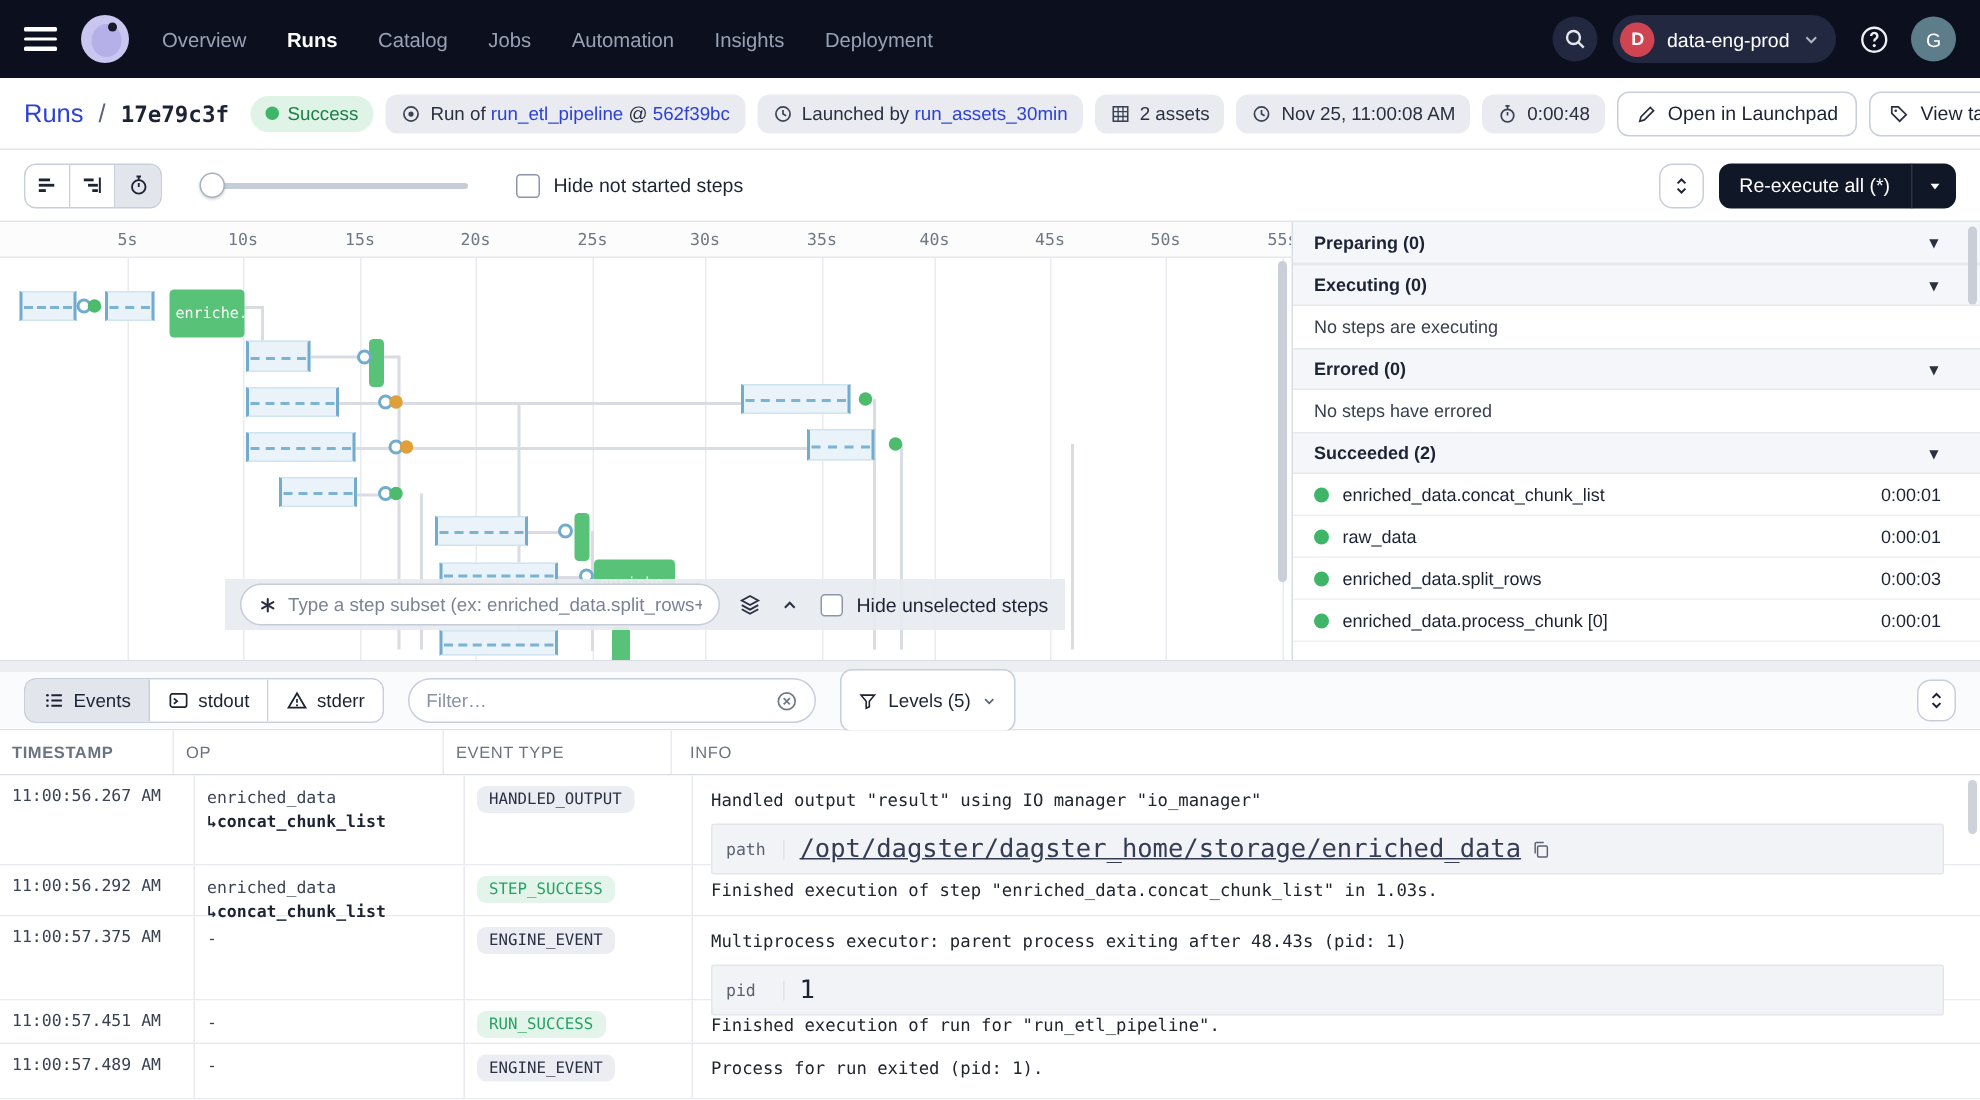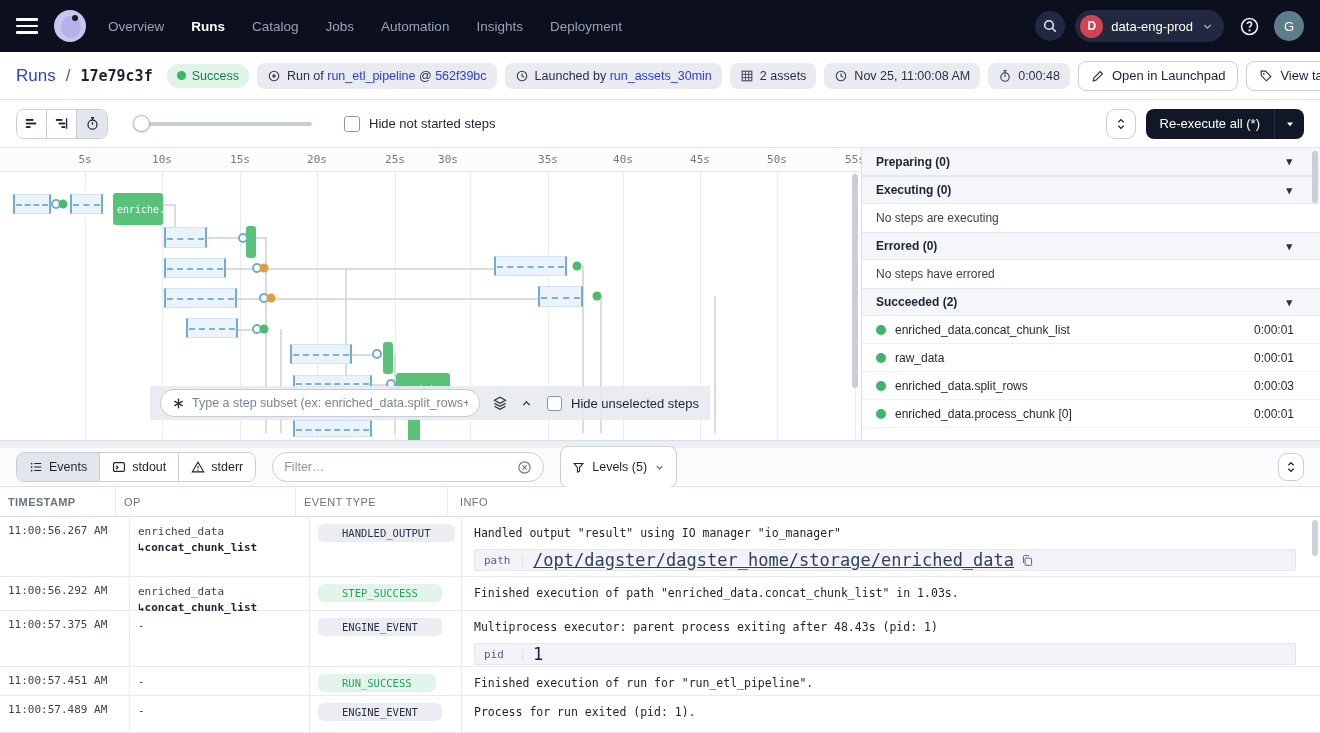--- a/index.html
+++ b/index.html
@@ -121,25 +121,25 @@
   .lheader{height:30px;display:flex;align-items:stretch;border-bottom:1px solid #d9dde3}
   .lhc{display:flex;align-items:center;color:#6a7380;font-size:11px;letter-spacing:.4px;padding:0 8px;border-right:1px solid #e8eaef}
   .lhc:last-child{border-right:none;padding-left:12px}
   .lrow{display:flex;border-bottom:1px solid #e8eaef;background:#fff}
   .lc{border-right:1px solid #e8eaef}
   .lc:last-child{border-right:none}
   .c-ts{width:130px;font-family:"DejaVu Sans Mono",monospace;font-size:11px;color:#3a4254;padding:7px 8px 0}
   .c-op{width:180px;font-family:"DejaVu Sans Mono",monospace;font-size:11px;color:#3a4254;padding:7px 8px 0;line-height:1.45}
   .c-op b{color:#1c2334}
   .c-et{width:152px;padding:6px 8px 0}
-  .pill-et{display:inline-block;font-family:"DejaVu Sans Mono",monospace;font-size:10.5px;padding:3px 24px;border-radius:6px}
+  .pill-et{display:inline-block;font-family:"DejaVu Sans Mono",monospace;font-size:10.5px;padding:3px 8px;border-radius:6px}
   .pill-et.gray{background:#ebedf2;color:#2a3144}
   .pill-et.green{background:#e3f4ea;color:#27a163}
   .c-info{flex:1;font-family:"DejaVu Sans Mono",monospace;font-size:11.5px;color:#20252f;padding:9px 12px 0}
-  .meta{margin-top:9px;background:#f2f3f6;border:1px solid #e4e6ec;border-radius:2px;display:flex;height:22px;align-items:center;width:822px;max-width:100%}
+  .meta{margin-top:9px;background:#f2f3f6;border:1px solid #e4e6ec;border-radius:2px;display:flex;height:34px;align-items:center;width:822px;max-width:100%}
   .mkey{width:48px;padding:0 9px;color:#5a6272;font-size:11px;border-right:1px solid #e0e2e8;flex:none}
   .mval{padding:0 10px;display:flex;align-items:center;gap:7px;font-size:17px;color:#1c2334}
   .mlink{color:#343d53;text-decoration:underline;cursor:pointer}
   .copyic{width:13px;height:13px;color:#5a6272;cursor:pointer}
   .logscroll{position:absolute;right:2px;top:33px;width:6px;height:36px;background:#cdd2db;border-radius:3px;cursor:pointer}
 </style>
 </head>
 <body>
 
 <div class="topnav">
@@ -331,21 +331,21 @@
   </div>
 </div>
 
 <div class="gantt" id="gantt">
   <div class="gaxis" id="gaxis">
       <span class="gtick mono" style="left: 85px;">5s</span>
       <span class="gtick mono" style="left: 162px;">10s</span>
       <span class="gtick mono" style="left: 240px;">15s</span>
       <span class="gtick mono" style="left: 317px;">20s</span>
       <span class="gtick mono" style="left: 395px;">25s</span>
-      <span class="gtick mono" style="left: 448px;">30s</span>
+      <span class="gtick mono" style="left: 470px;">30s</span>
       <span class="gtick mono" style="left: 548px;">35s</span>
       <span class="gtick mono" style="left: 623px;">40s</span>
       <span class="gtick mono" style="left: 700px;">45s</span>
       <span class="gtick mono" style="left: 777px;">50s</span>
       <span class="gtick mono" style="left: 855px;">55s</span>
     </div>
   <div class="ggrid" style="left: 855px;"></div>
     <div class="ggrid" style="left: 777px;"></div>
     <div class="ggrid" style="left: 700px;"></div>
     <div class="ggrid" style="left: 623px;"></div>
@@ -574,21 +574,21 @@
               </span>
             </span>
           </div>
         </div>
       </div>
       <div class="lrow" style="height: 34px;">
         <div class="lc c-ts">11:00:56.292 AM</div>
         <div class="lc c-op"><span>enriched_data</span><br><b>↳concat_chunk_list</b></div>
         <div class="lc c-et"><span class="pill-et green">STEP_SUCCESS</span></div>
         <div class="lc c-info">
-          <div>Finished execution of path "enriched_data.concat_chunk_list" in 1.03s.</div>
+          <div>Finished execution of step "enriched_data.concat_chunk_list" in 1.03s.</div>
         </div>
       </div>
       <div class="lrow" style="height: 56px;">
         <div class="lc c-ts">11:00:57.375 AM</div>
         <div class="lc c-op"><span>-</span></div>
         <div class="lc c-et"><span class="pill-et gray">ENGINE_EVENT</span></div>
         <div class="lc c-info">
           <div>Multiprocess executor: parent process exiting after 48.43s (pid: 1)</div>
           <div class="meta">
             <span class="mkey">pid</span>

